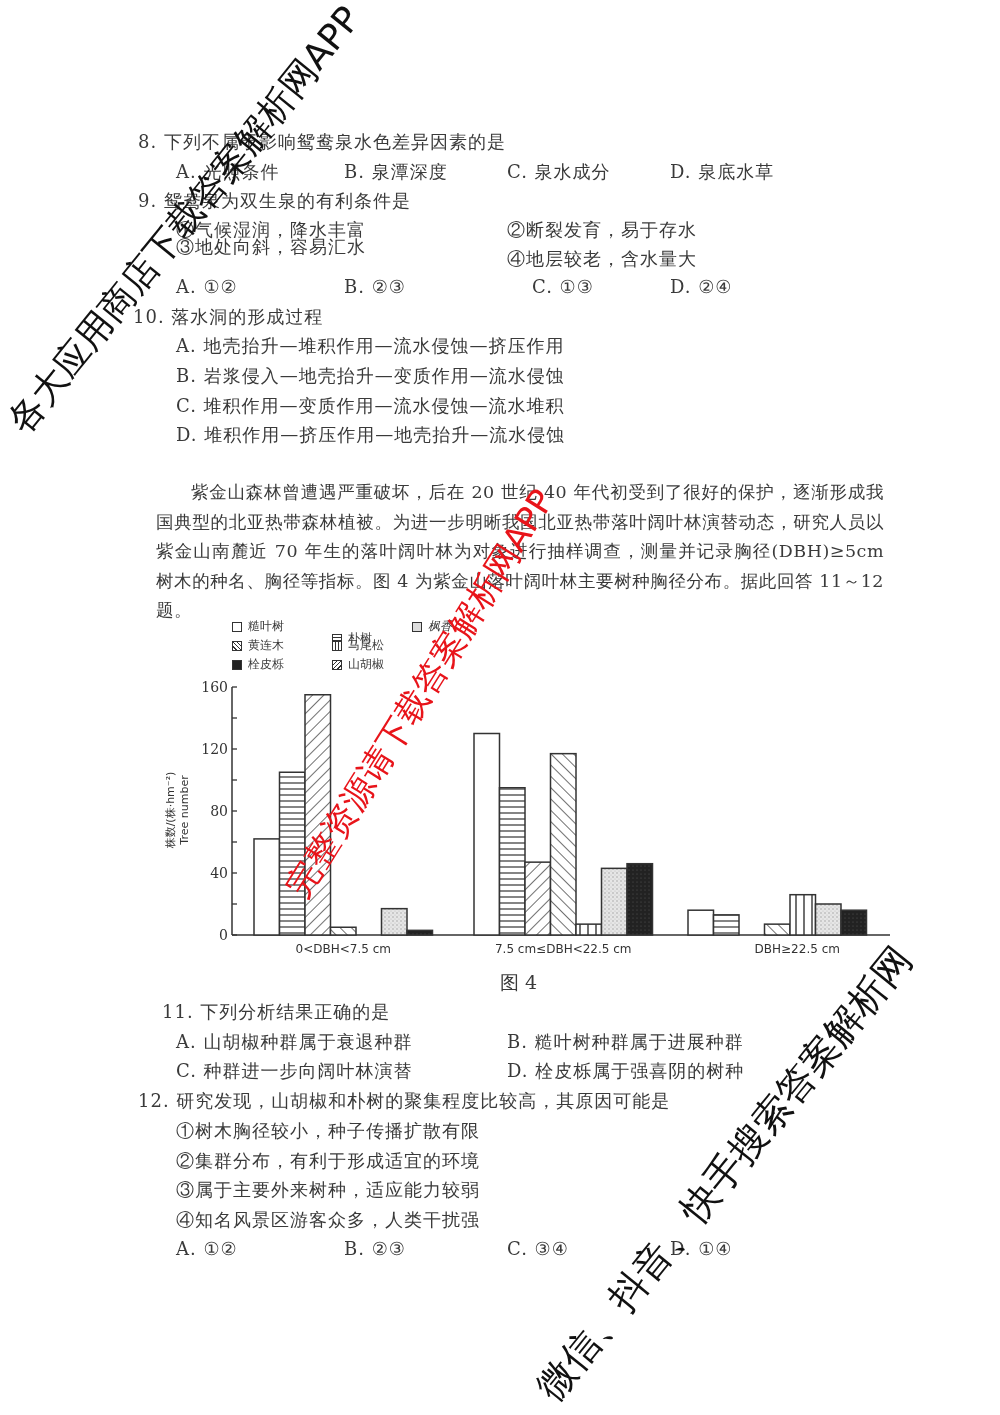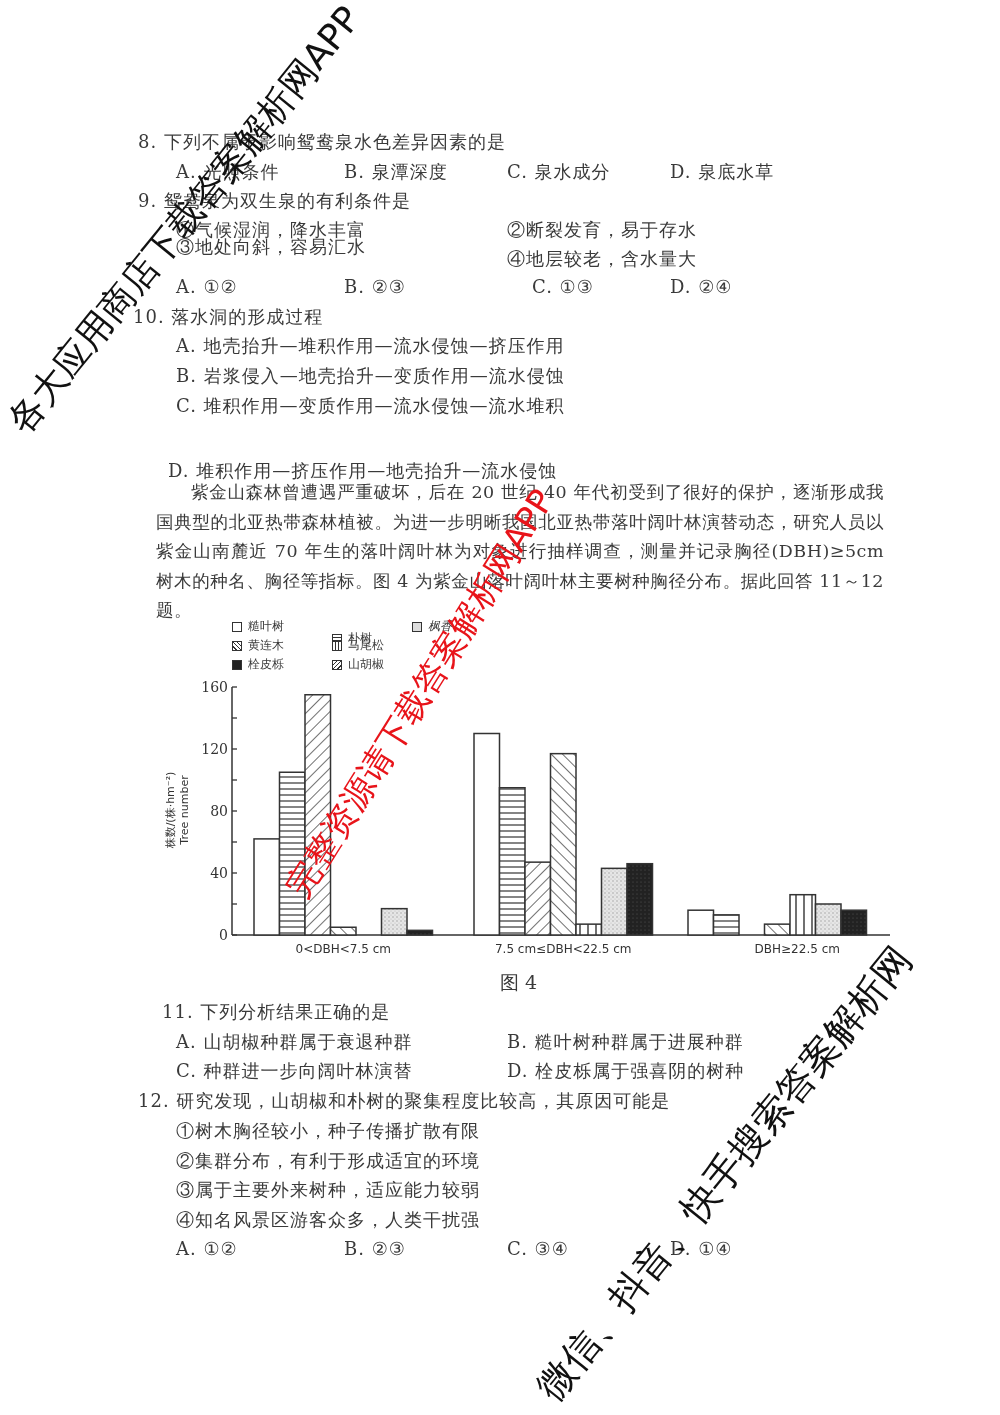--- a/index.html
+++ b/index.html
@@ -36,21 +36,21 @@
 <div class="opt" style="left:507px; top:247px;">④地层较老，含水量大</div>
 <div class="opt" style="left:176px; top:276px;">A. ①②</div>
 <div class="opt" style="left:344px; top:276px;">B. ②③</div>
 <div class="opt" style="left:532px; top:276px;">C. ①③</div>
 <div class="opt" style="left:670px; top:276px;">D. ②④</div>
 
 <div class="line" style="left:133px; top:305px;">10. 落水洞的形成过程</div>
 <div class="opt" style="left:176px; top:334px;">A. 地壳抬升—堆积作用—流水侵蚀—挤压作用</div>
 <div class="opt" style="left:176px; top:364px;">B. 岩浆侵入—地壳抬升—变质作用—流水侵蚀</div>
 <div class="opt" style="left:176px; top:394px;">C. 堆积作用—变质作用—流水侵蚀—流水堆积</div>
-<div class="opt" style="left:168px; top:423px;margin-top:36px;">D. 堆积作用—挤压作用—地壳抬升—流水侵蚀</div>
+<div class="opt" style="left:176px; top:423px;">D. 堆积作用—挤压作用—地壳抬升—流水侵蚀</div>
 
 <div class="passage" style="top:462px;">
   <p>紫金山森林曾遭遇严重破坏，后在 20 世纪 40 年代初受到了很好的保护，逐渐形成我国典型的北亚热带森林植被。为进一步明晰我国北亚热带落叶阔叶林演替动态，研究人员以紫金山南麓近 70 年生的落叶阔叶林为对象进行抽样调查，测量并记录胸径(DBH)≥5cm 树木的种名、胸径等指标。图 4 为紫金山落叶阔叶林主要树种胸径分布。据此回答 11～12 题。</p>
 </div>
 
 <div class="legend" style="left:232px; top:618px;">
   <div class="legend-item" style="left:0; top:0;">
     <span class="swatch" style="background:#fff;"></span>
     <span>糙叶树</span>
   </div>

